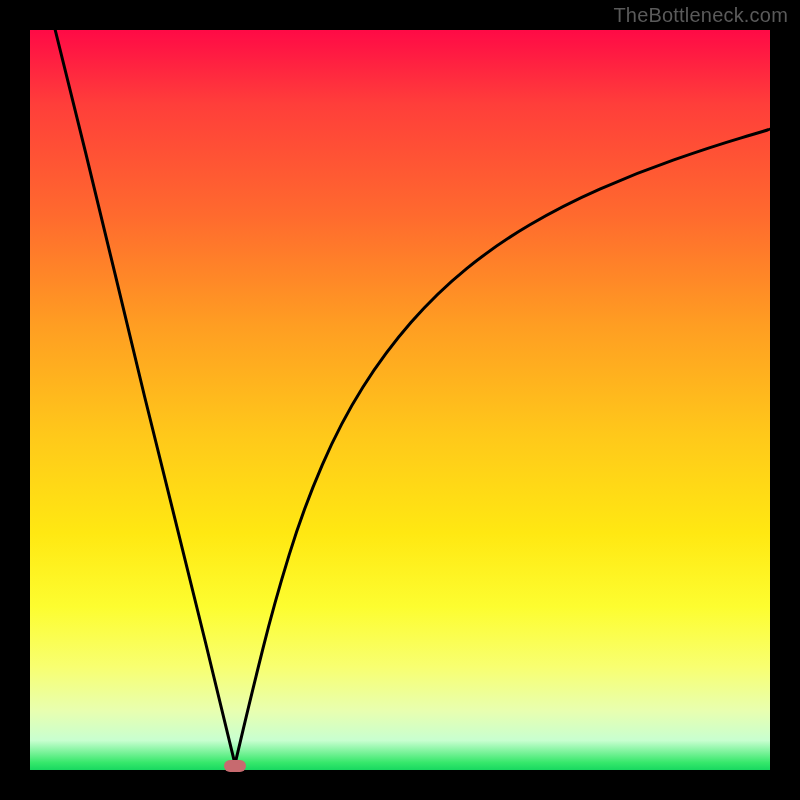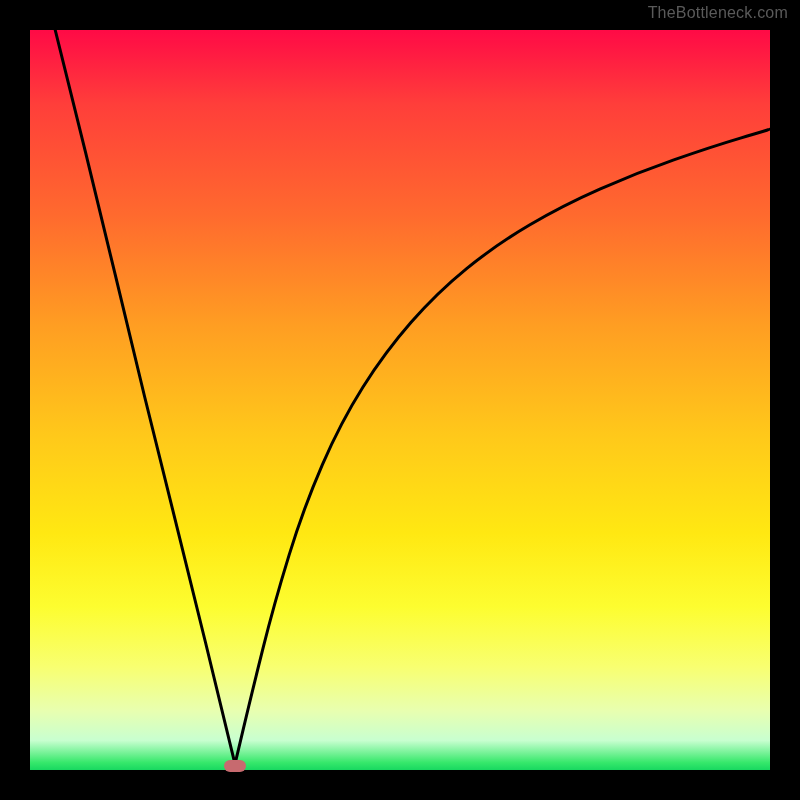--- a/index.html
+++ b/index.html
@@ -36,21 +36,21 @@
       #c8ffd0 96%,
       #36e86b 99%,
       #18d860 100%
     );
   }
   .watermark {
     position: absolute;
     top: 4px;
     right: 12px;
     color: #5a5a5a;
-    font-size: 16px;
+    font-size: 20px;
     font-weight: 500;
     letter-spacing: 0.2px;
     user-select: none;
   }
   svg.curve {
     position: absolute;
     left: 0;
     top: 0;
     width: 740px;
     height: 740px;

